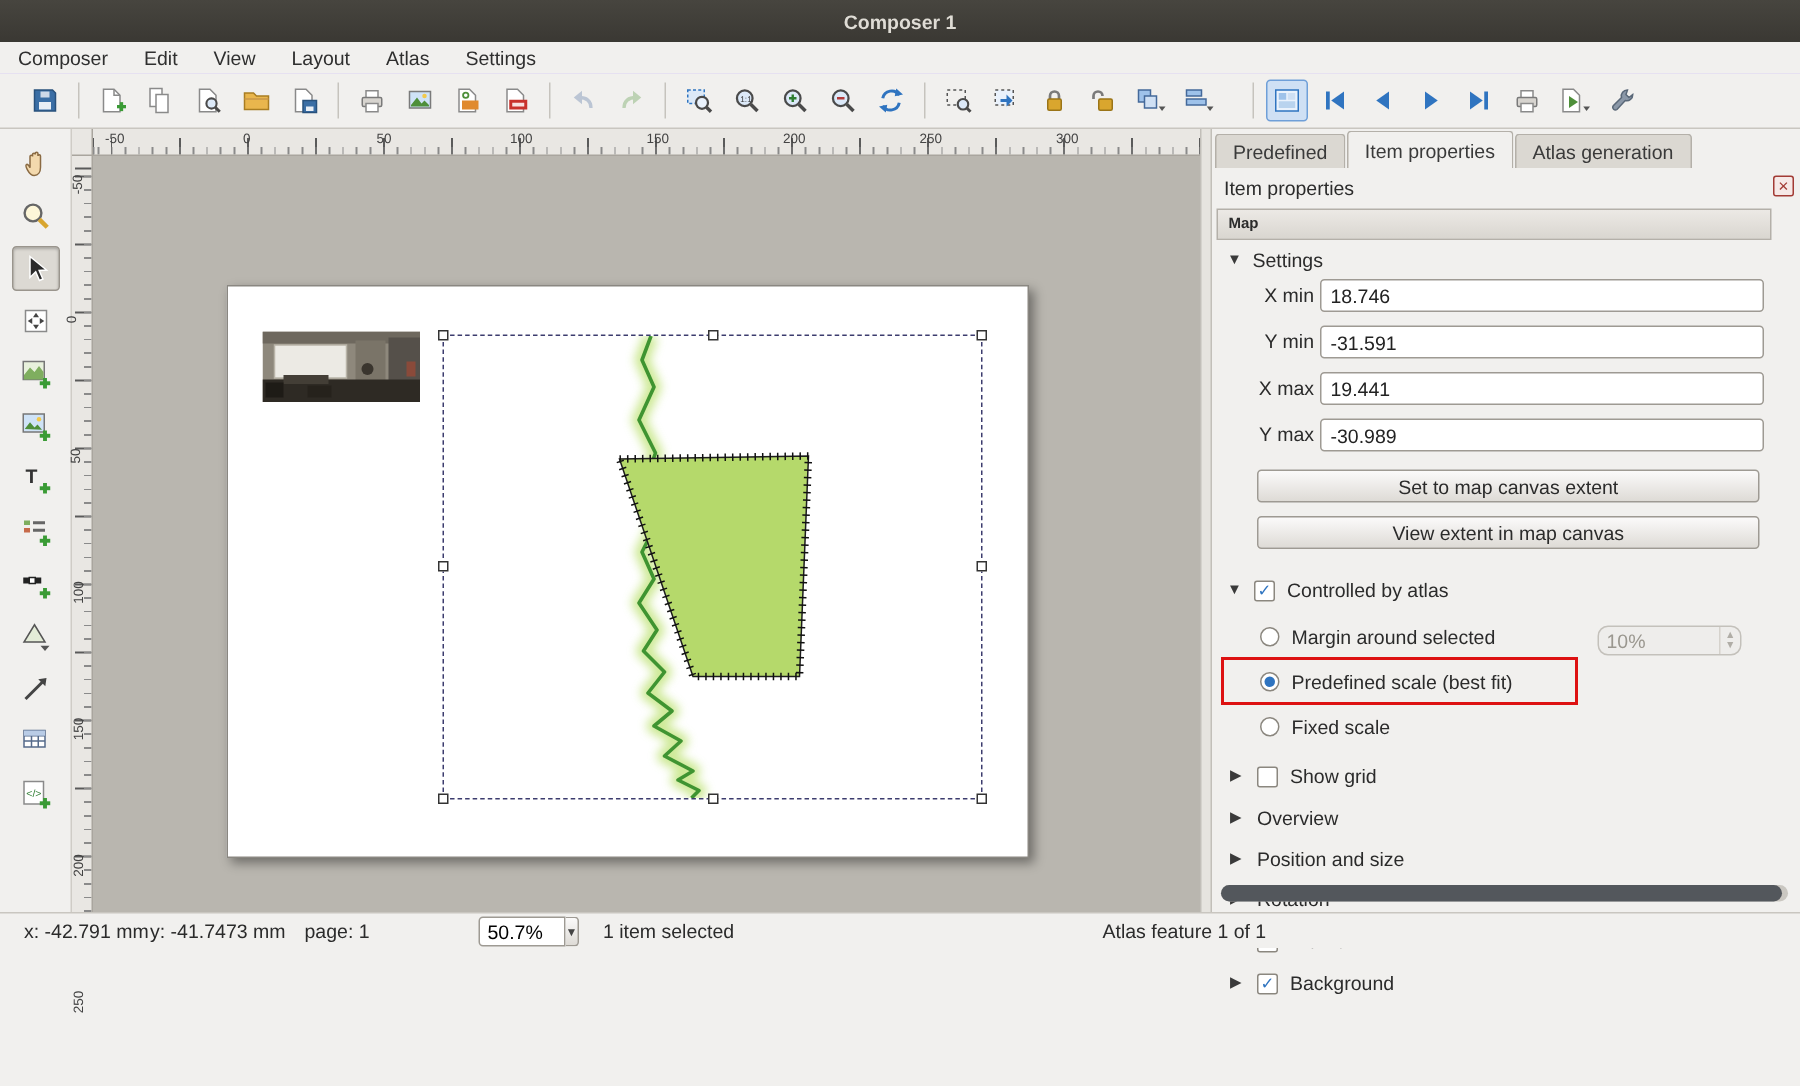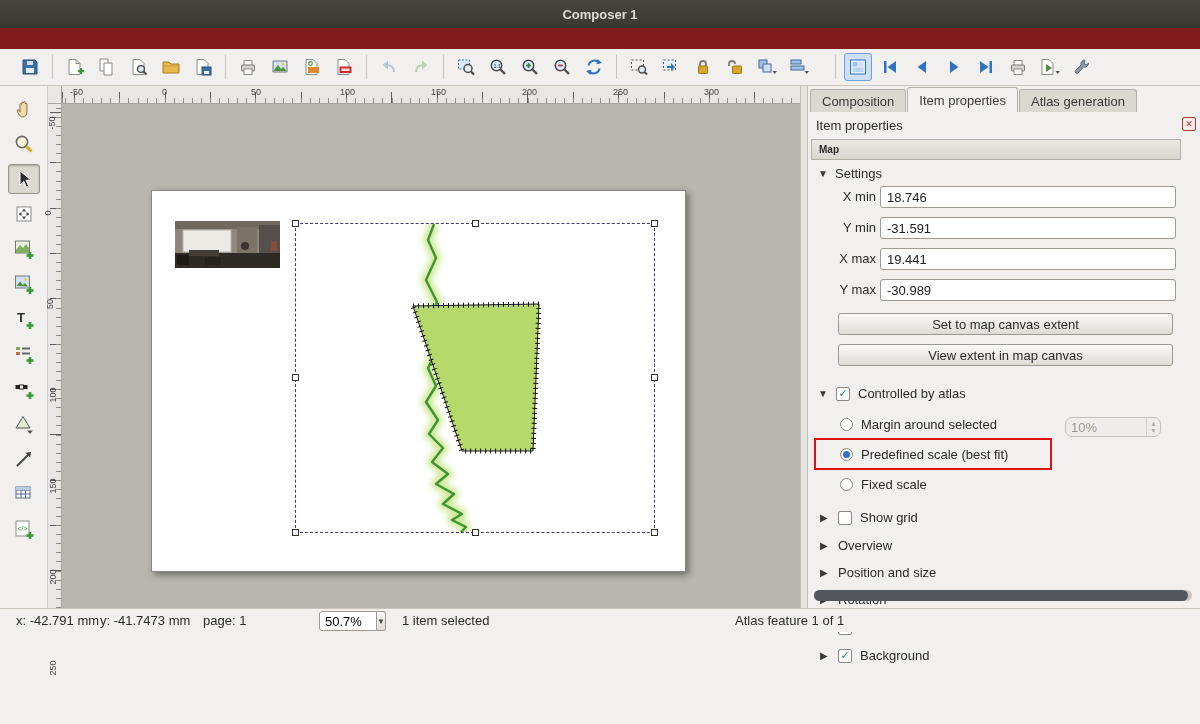--- a/index.html
+++ b/index.html
@@ -1,17 +1,17 @@
 <!DOCTYPE html>
 <html><head>
 <meta charset="utf-8">
 <style>
   * { margin:0; padding:0; box-sizing:border-box; }
   html,body { width:1200px; height:724px; font-family:"Liberation Sans","DejaVu Sans",sans-serif; background:#f1f0ee; overflow:hidden; }
-  .win { position:relative; width:1200px; height:632px; background:#7f1d1d; }
+  .win { position:relative; width:1200px; height:632px; background:#c4b5fd; }
 
   
   .titlebar { position:absolute; top:0; left:0; right:0; height:28px; background:linear-gradient(#47453f,#3a3833); color:#dfdcd5; font-size:13px; font-weight:bold; display:flex; align-items:center; justify-content:center; }
 
   
   .menubar { position:absolute; top:28px; left:0; right:0; height:21px; background:#f1f0ee; display:flex; align-items:center; padding-left:12px; gap:24px; font-size:13px; color:#2f2f2f; }
   .menubar span { cursor:default; }
 
   
   .toolbar { position:absolute; top:49px; left:0; right:0; height:37px; background:#f1f0ee; border-bottom:1px solid #c9c6c0; display:flex; align-items:center; padding-left:14px; }
@@ -85,20 +85,28 @@
 </style>
 </head>
 <body>
 
 <div class="win">
 
   <div class="titlebar">
     <span>Composer 1</span>
   </div>
 
+  <div class="menubar">
+    <span>Composer</span>
+    <span>Edit</span>
+    <span>View</span>
+    <span>Layout</span>
+    <span>Atlas</span>
+    <span>Settings</span>
+  </div>
 
   <div class="toolbar">
     <button class="tb">
         <svg width="20" height="20" viewBox="0 0 20 20">
           <path d="M3 3h12l2 2v12H3z" fill="#3a6ea5" stroke="#28517c"></path>
           <rect x="6" y="11" width="8" height="5" fill="#e8eef5"></rect>
           <rect x="7" y="4" width="6" height="4" fill="#cdd9e8"></rect>
         </svg>
       </button>
     <div class="tsep"></div>
@@ -471,21 +479,21 @@
           <div class="handle" style="right:-4px;bottom:-4px"></div>
         </div>
       </div>
     </div>
   </div>
 
   <div class="splitter"></div>
 
   <div class="rp">
     <div class="tabs">
-      <div class="tab">Composition</div>
+      <div class="tab">Predefined</div>
       <div class="tab active">Item properties</div>
       <div class="tab">Atlas generation</div>
     </div>
     <div class="ptitle">Item properties</div>
     <button class="pclose"><span>✕</span></button>
     <div class="map-hdr">
         <span>Map</span>
       </div>
 
     <button class="grp-hdr" style="top:80px">

